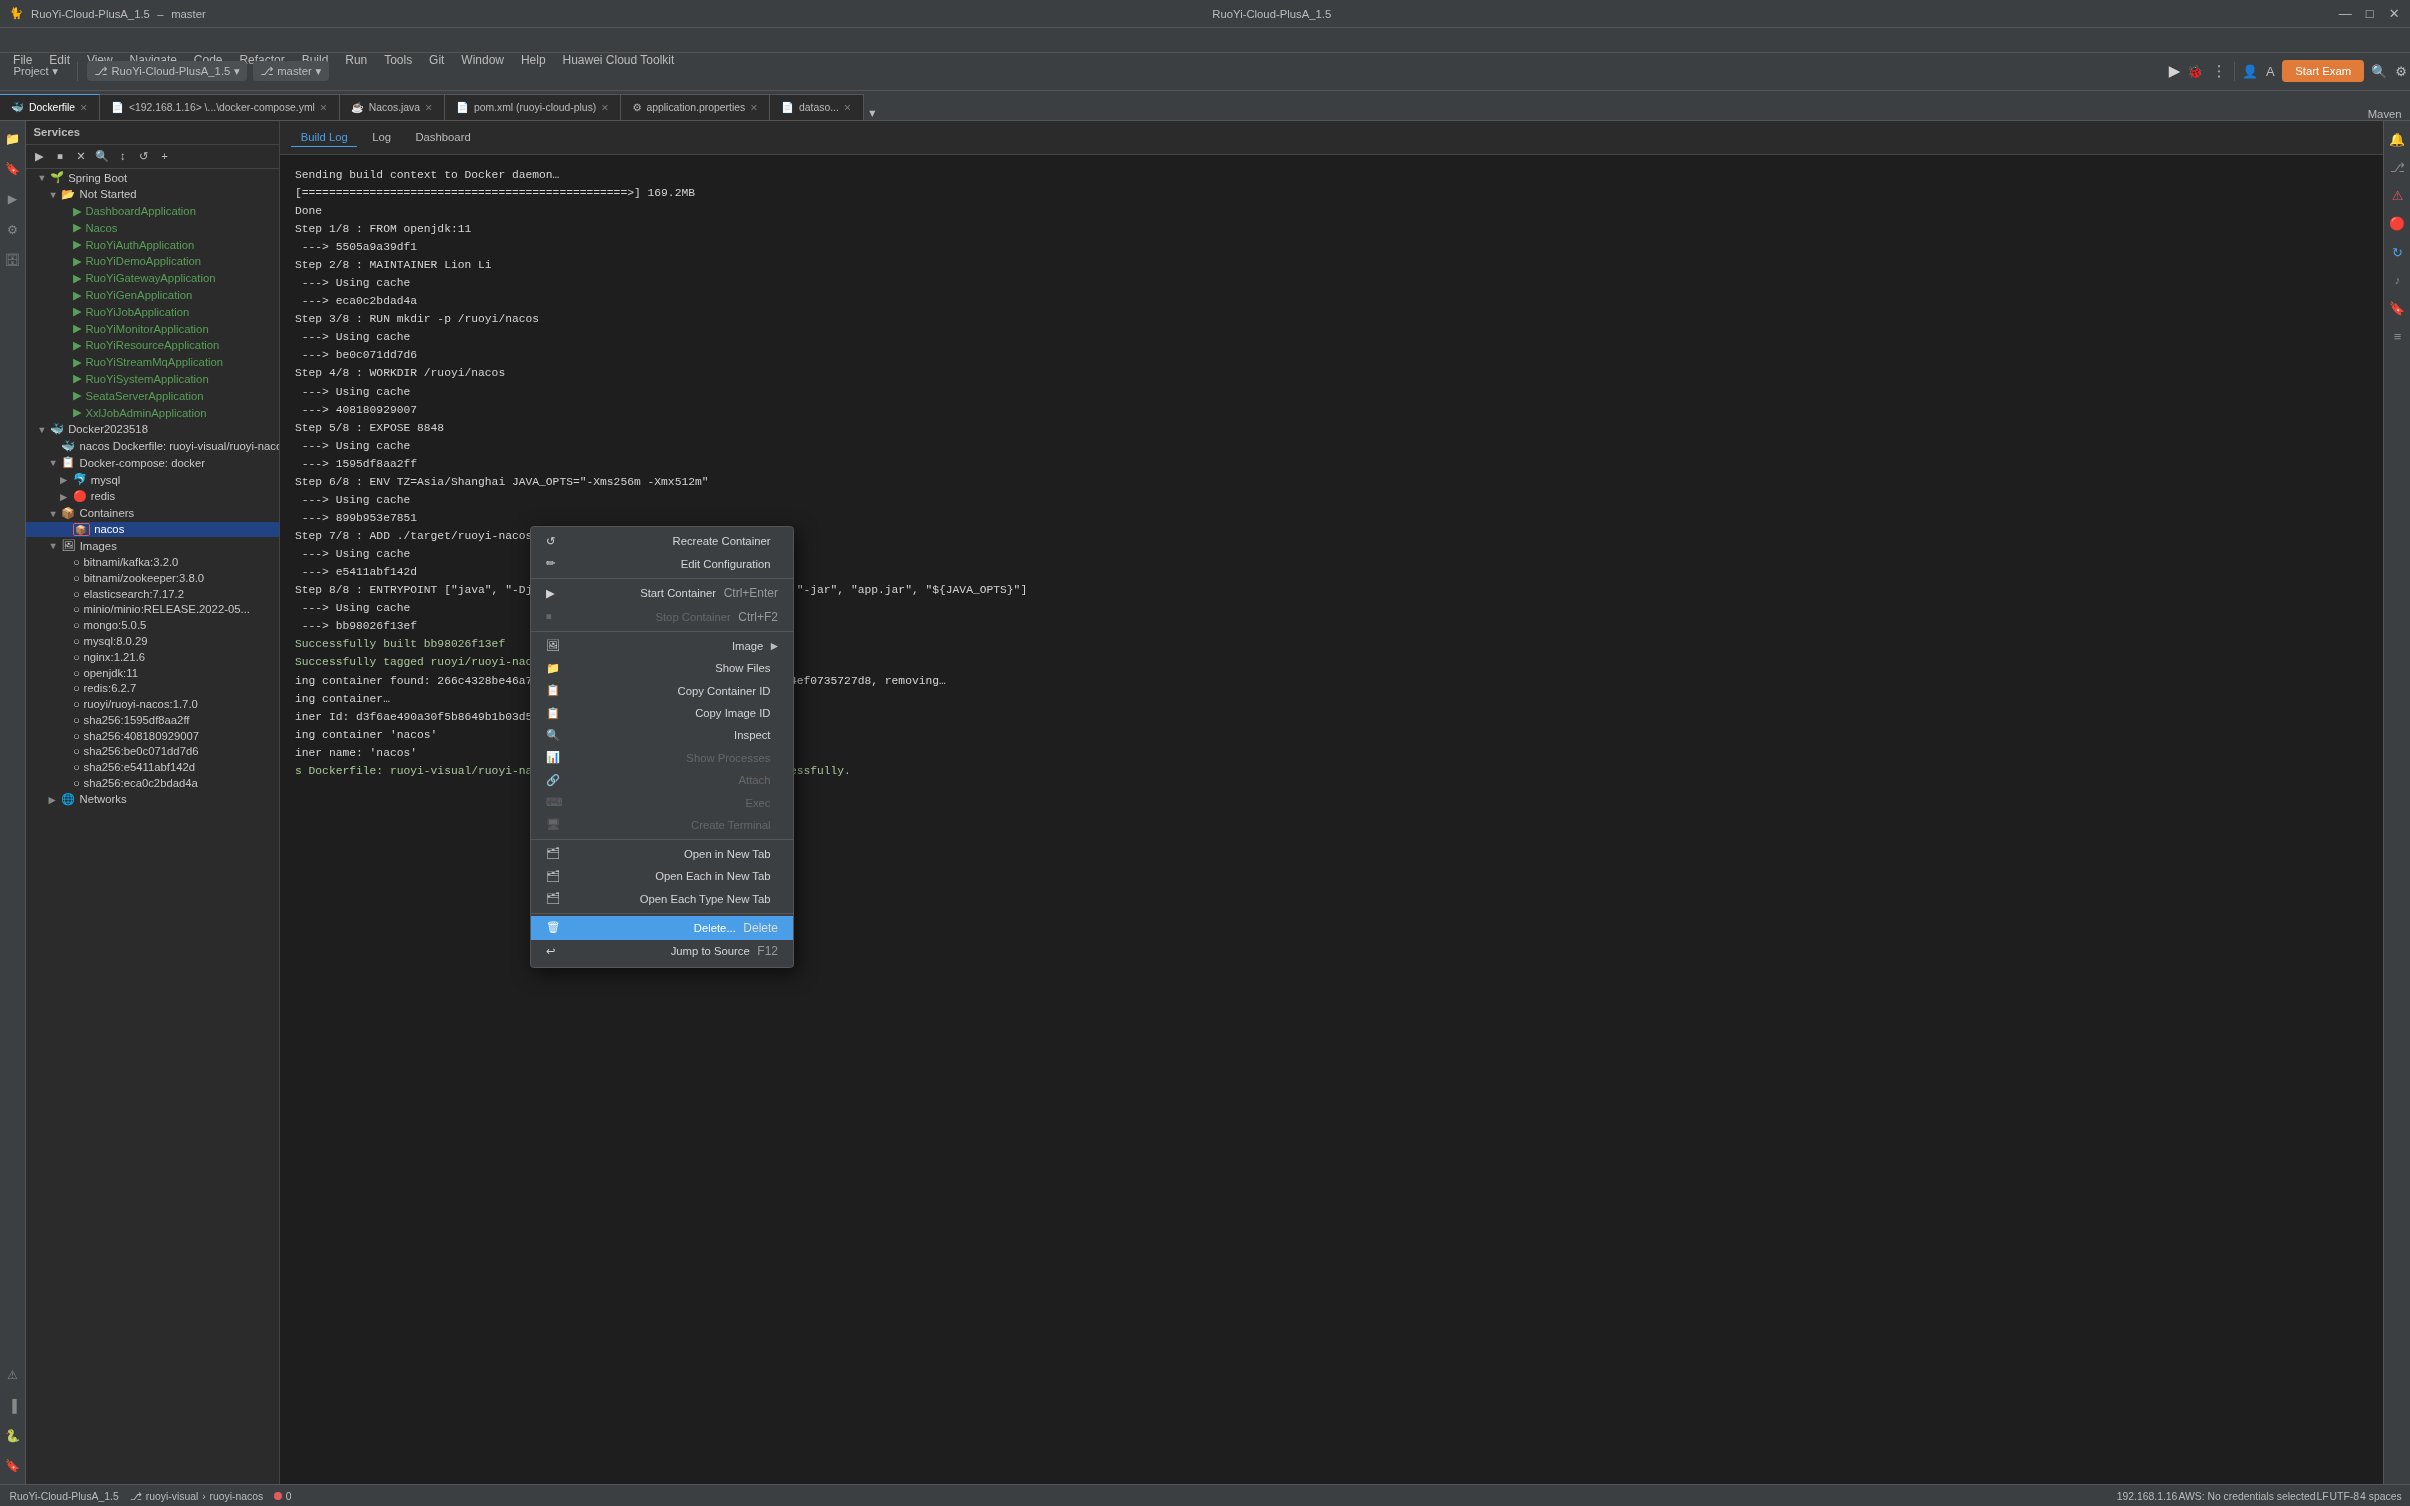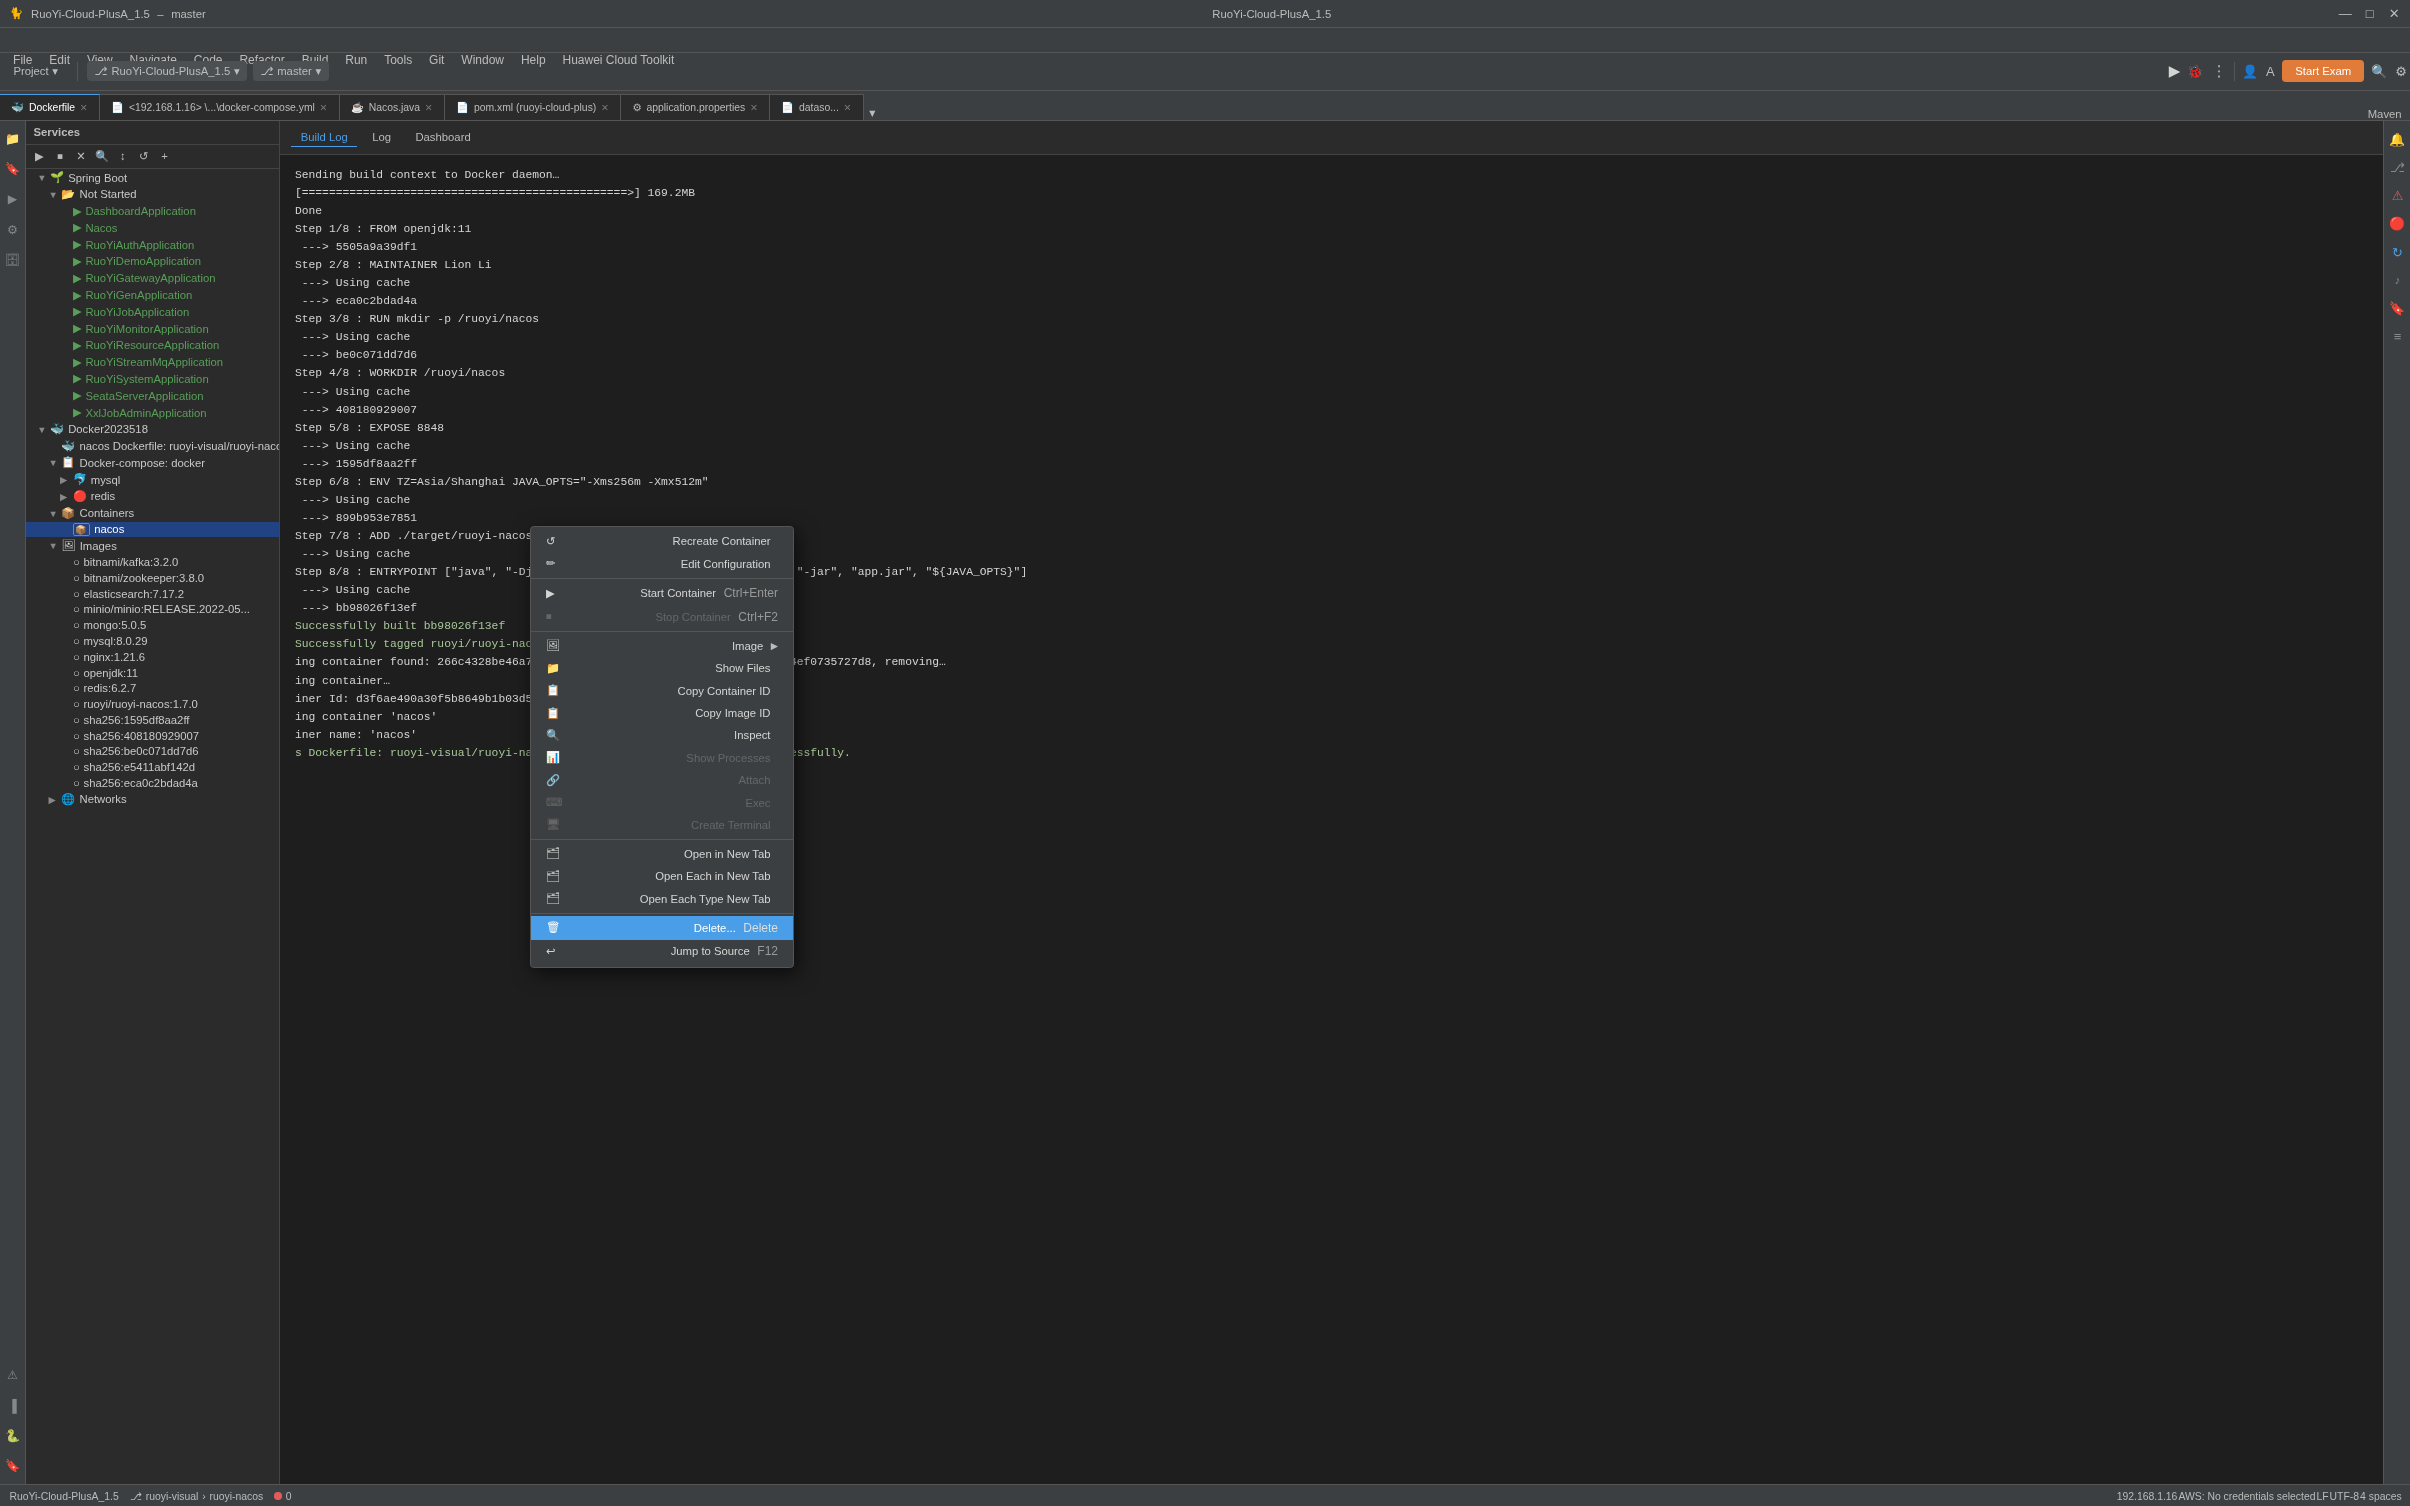--- a/index.html
+++ b/index.html
@@ -816,20 +816,21 @@
       <div class="log-line"> ---&gt; Using cache</div>
       <div class="log-line"> ---&gt; 408180929007</div>
       <div class="log-line">Step 5/8 : EXPOSE 8848</div>
       <div class="log-line"> ---&gt; Using cache</div>
       <div class="log-line"> ---&gt; 1595df8aa2ff</div>
       <div class="log-line">Step 6/8 : ENV TZ=Asia/Shanghai JAVA_OPTS="-Xms256m -Xmx512m"</div>
       <div class="log-line"> ---&gt; Using cache</div>
       <div class="log-line"> ---&gt; 899b953e7851</div>
       <div class="log-line">Step 7/8 : ADD ./target/ruoyi-nacos.jar ./app.jar</div>
       <div class="log-line"> ---&gt; Using cache</div>
+      <div class="log-line"> ---&gt; e5411abf142d</div>
       <div class="log-line">Step 8/8 : ENTRYPOINT ["java", "-Djava.security.egd=file:/dev/./urandom", "-jar", "app.jar", "${JAVA_OPTS}"]</div>
       <div class="log-line"> ---&gt; Using cache</div>
       <div class="log-line"> ---&gt; bb98026f13ef</div>
       <div class="log-line"></div>
       <div class="log-line log-green">Successfully built bb98026f13ef</div>
       <div class="log-line log-green">Successfully tagged ruoyi/ruoyi-nacos:1.7.0</div>
       <div class="log-line">ing container found: 266c4328be46a7eb9e4caea20516815f5d24e272920de24477254ef0735727d8, removing…</div>
       <div class="log-line">ing container…</div>
       <div class="log-line">iner Id: d3f6ae490a30f5b8649b1b03d51821a54dbea0e2dc1082cb813c2e076df4bf8c</div>
       <div class="log-line">ing container 'nacos'</div>

